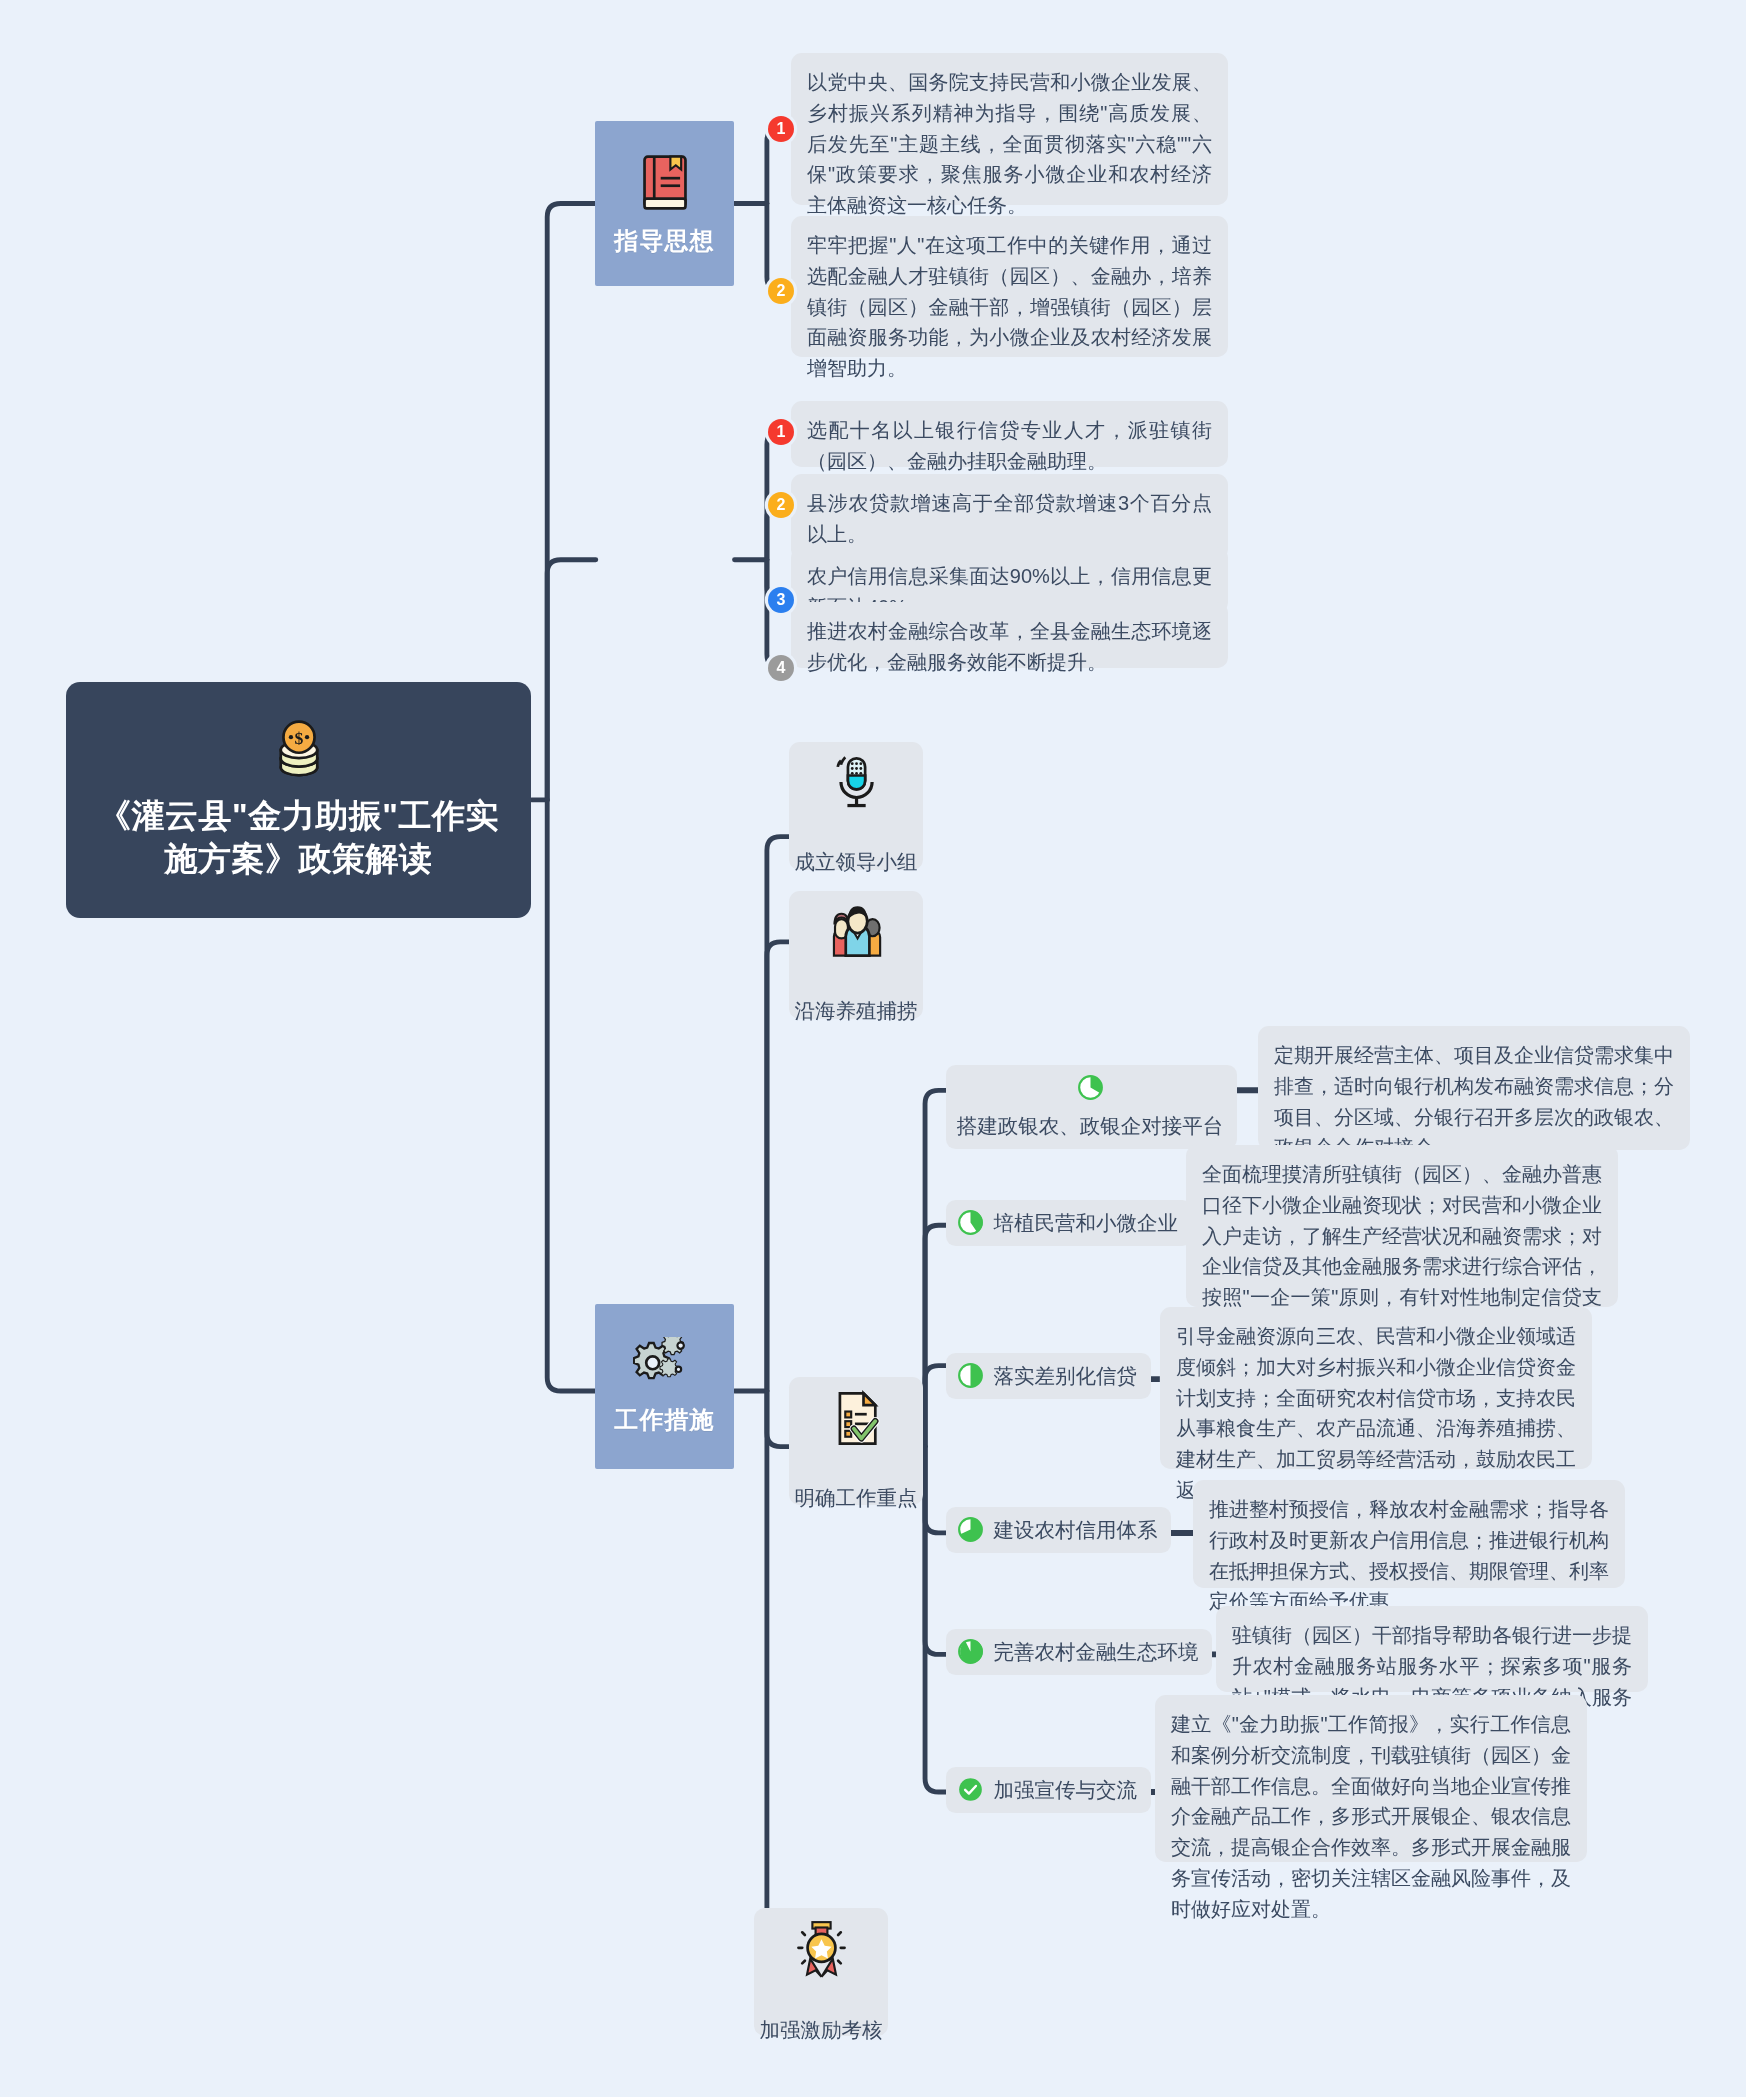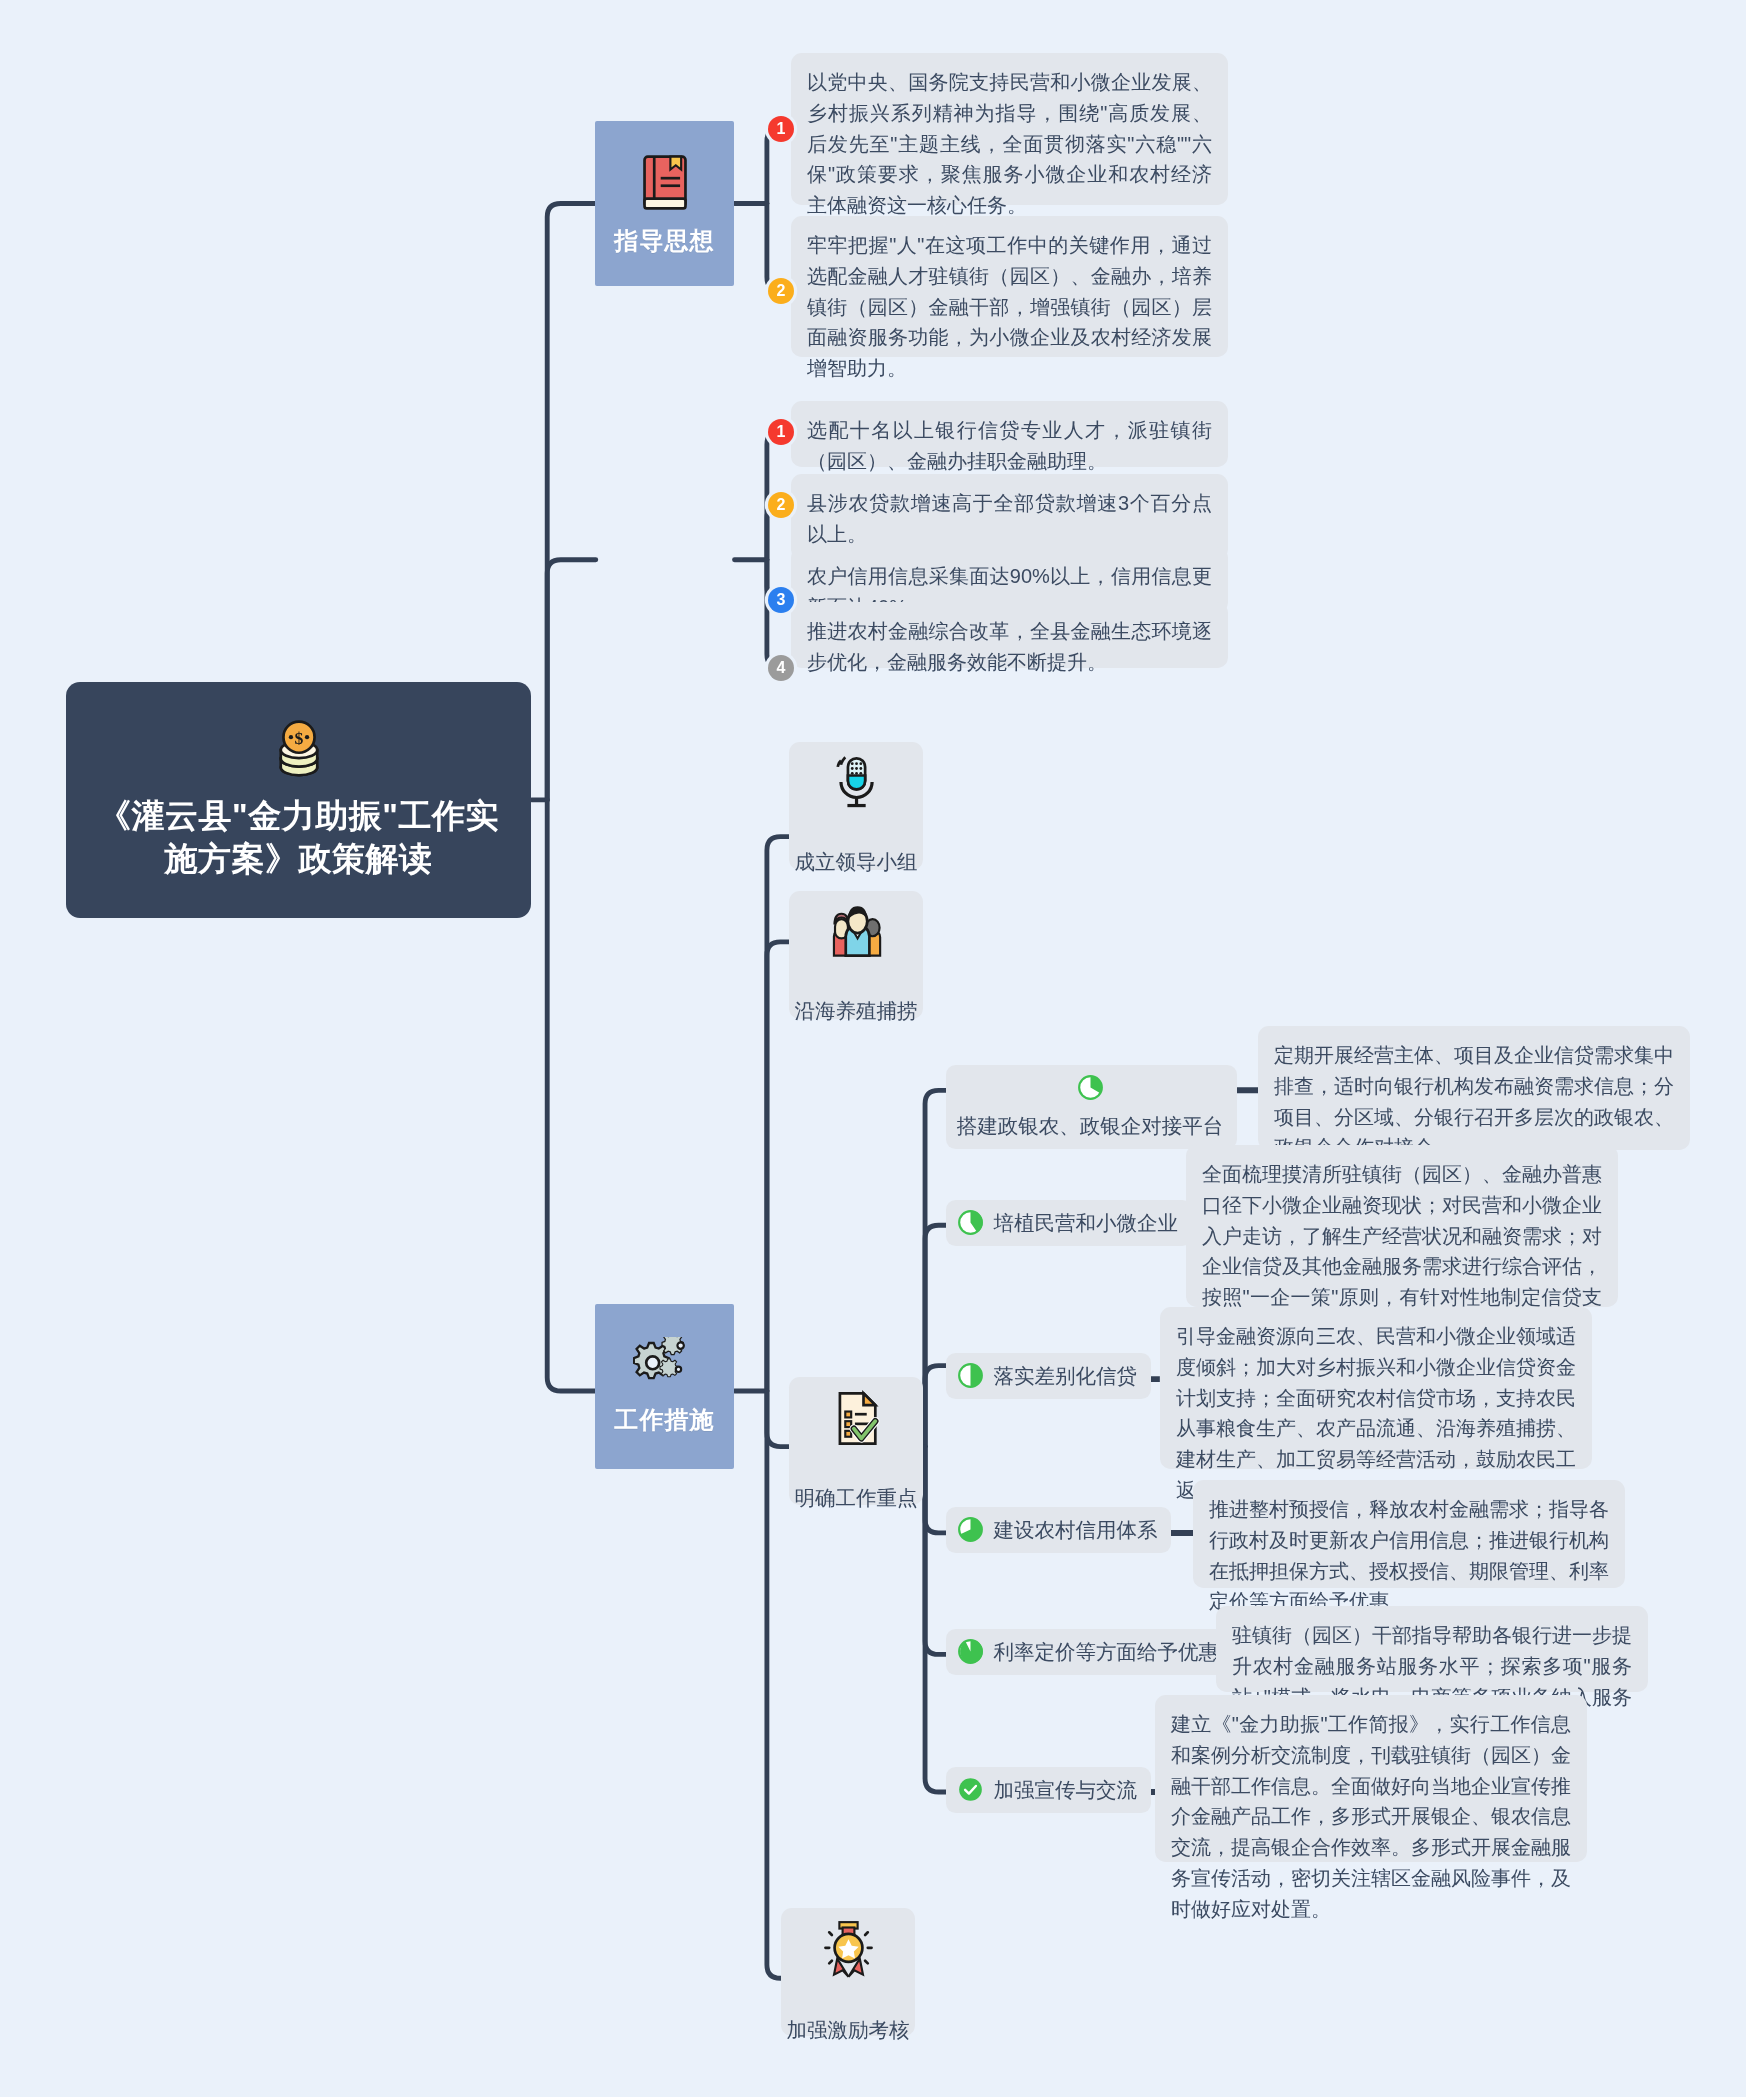--- a/index.html
+++ b/index.html
@@ -264,21 +264,21 @@
             <line x1="48" y1="65" x2="74" y2="65"></line>
         </g>
         <path d="M46,74 l14,18 l26,-32" fill="none" stroke="#ffffff" stroke-width="16" stroke-linecap="round" stroke-linejoin="round"></path>
         <path d="M46,74 l14,18 l26,-32" fill="none" stroke="#1b1b1b" stroke-width="12" stroke-linecap="round" stroke-linejoin="round"></path>
         <path d="M46,74 l14,18 l26,-32" fill="none" stroke="#82c46c" stroke-width="7" stroke-linecap="round" stroke-linejoin="round"></path>
       </svg>
     </div>
     <div class="iconcard-label">明确工作重点</div>
   </div>
 
-  <div class="iconcard" style="left:781px; top:1908px; width:134px; height:128px;">
+  <div class="iconcard" style="left:754px; top:1908px; width:134px; height:128px;">
     <div>
       <svg width="57" height="60" viewBox="0 0 106 112">
         <rect x="36" y="4" width="34" height="12" fill="#f8c54d" stroke="#1b1b1b" stroke-width="4"></rect>
         <rect x="42" y="14" width="22" height="22" fill="#e8635f" stroke="#1b1b1b" stroke-width="4"></rect>
         <path d="M32,72 l-6,30 l16,-8 l11,12 z" fill="#e8635f" stroke="#1b1b1b" stroke-width="4"></path>
         <path d="M74,72 l6,30 l-16,-8 l-11,12 z" fill="#e8635f" stroke="#1b1b1b" stroke-width="4"></path>
         <circle cx="53" cy="52" r="26" fill="#f8c54d" stroke="#1b1b1b" stroke-width="5"></circle>
         <path d="M53,36 l6,12 l13,2 l-9,9 l2,13 l-12,-6 l-12,6 l2,-13 l-9,-9 l13,-2z" fill="#ffffff"></path>
         <g stroke="#1b1b1b" stroke-width="5" stroke-linecap="round">
           <line x1="17" y1="52" x2="10" y2="52"></line>
@@ -345,21 +345,21 @@
     <span class="card-text">推进整村预授信，释放农村金融需求；指导各行政村及时更新农户信用信息；推进银行机构在抵押担保方式、授权授信、期限管理、利率定价等方面给予优惠。</span>
   </div>
 
   <div class="pill" style="left:946px; top:1629px;">
     <span>
       <svg width="27" height="27" viewBox="0 0 50 50">
           <circle cx="25" cy="25" r="21" fill="#fff" stroke="#3ec24f" stroke-width="4"></circle>
           <path d="M25,25 L25,4 A21,21 0 1 1 16.0,6.9 Z" fill="#3ec24f"></path>
         </svg>
     </span>
-    <span class="pill-label">利率定价等方面给予优惠</span>
+    <span class="pill-label">完善农村金融生态环境</span>
   </div>
   <div class="card" style="left:1216px; top:1606px; width:432px; height:86px;">
     <span class="card-text">驻镇街（园区）干部指导帮助各银行进一步提升农村金融服务站服务水平；探索多项"服务站+"模式，将水电、电商等多项业务纳入服务范围。</span>
   </div>
 
   <div class="pill" style="left:946px; top:1767px;">
     <span>
       <svg width="27" height="27" viewBox="0 0 50 50">
           <circle cx="25" cy="25" r="21" fill="#3ec24f"></circle>
           <path d="M15,25.5 l7,7 l13,-14" fill="none" stroke="#fff" stroke-width="4.5" stroke-linecap="round" stroke-linejoin="round"></path>

